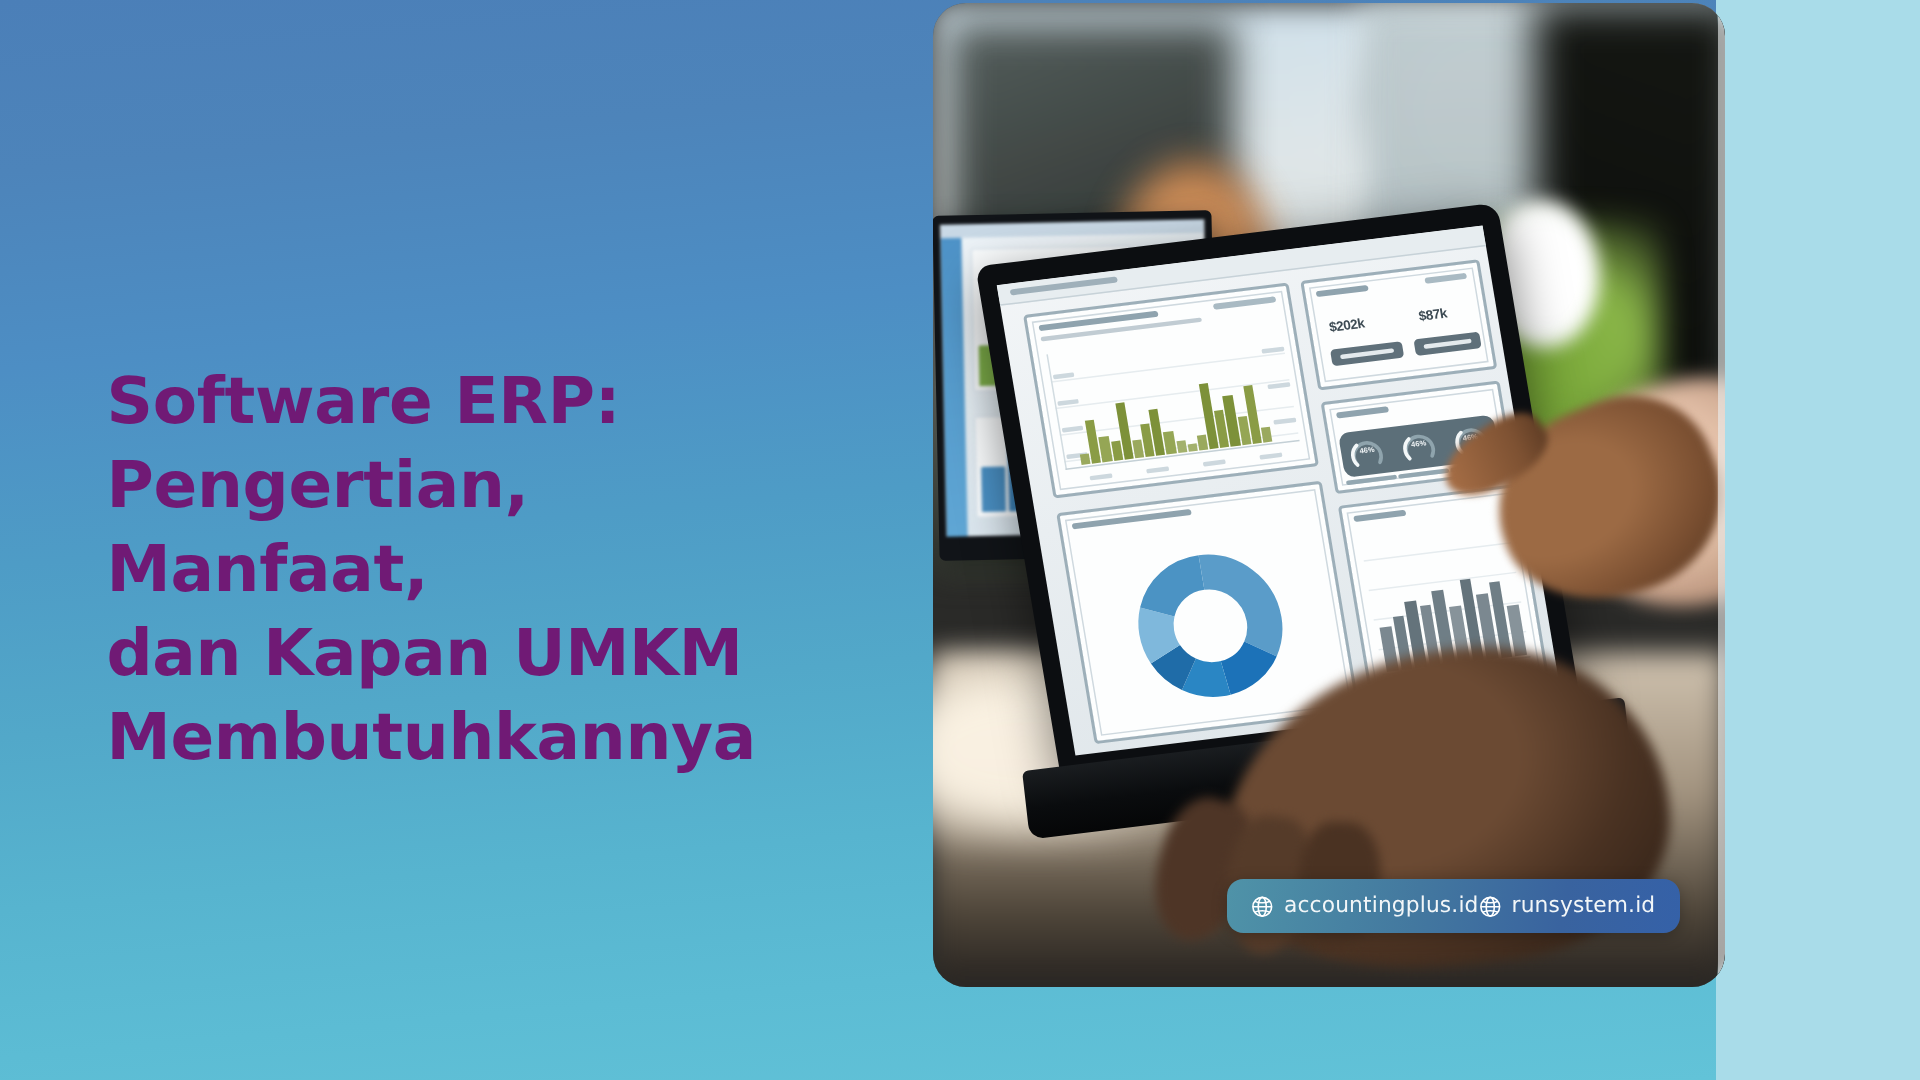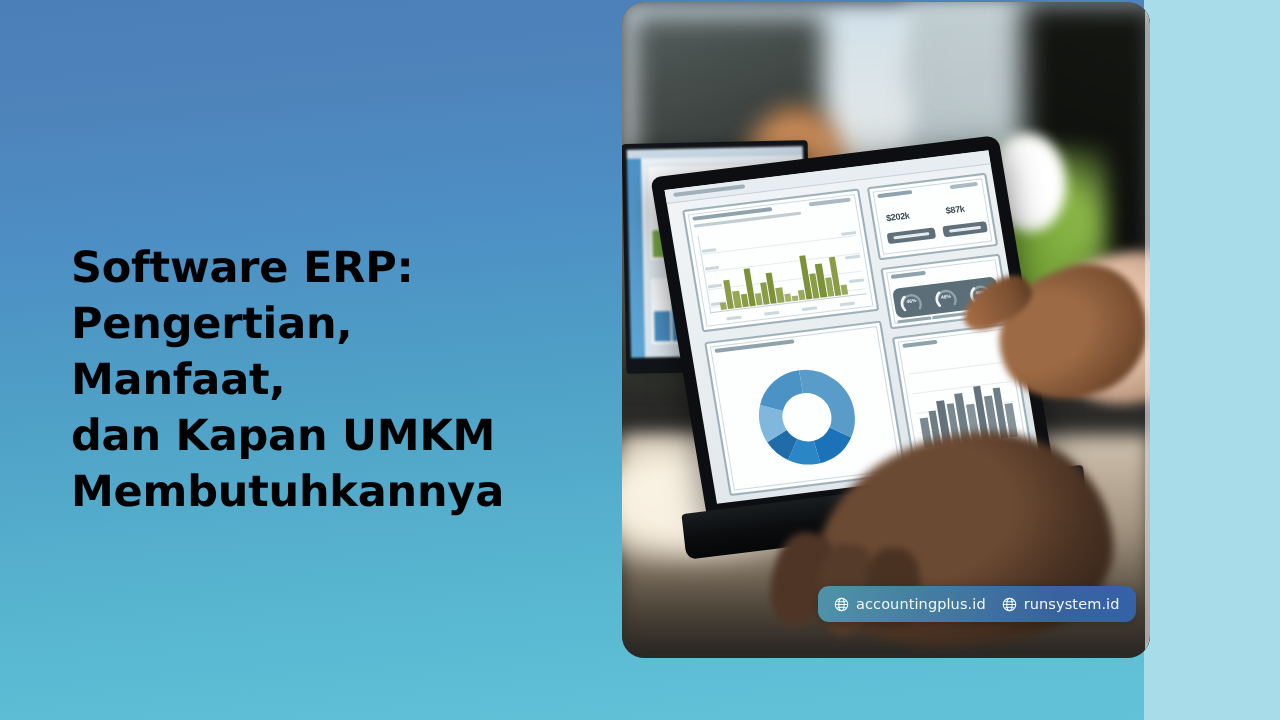--- a/index.html
+++ b/index.html
@@ -36,21 +36,21 @@
         #57b4cf 74%,
         #5cbcd4 86%,
         #62c3d8 100%);
   }
 
   
   .headline {
     position:absolute;
     left:71px; top:240px;
     width:500px;
-    color:#000000;
+    color:#701a75;
     font-size:43px;
     line-height:56px;
     font-weight:700;
     letter-spacing:-0.2px;
     font-family:"DejaVu Sans", sans-serif;
     white-space:pre-line;
     text-rendering:geometricPrecision;
   }
 
   
@@ -316,21 +316,21 @@
   .glass {
     position:absolute; left:523px; top:0; width:160px; height:656px;
     background:linear-gradient(90deg, rgba(236,238,238,.62) 0%, rgba(226,229,229,.72) 40%, rgba(210,214,214,.76) 100%);
     backdrop-filter:blur(2px);
   }
 
   
   .badge {
     position:absolute; left:818px; top:586px;
     height:36px; padding:0 16px;
-    display:flex; align-items:center; gap:16px;
+    display:flex; align-items:center; gap:0;
     border-radius:11px;
     background:linear-gradient(100deg,#4f93a8 0%, #43789f 42%, #39639f 74%, #3561a8 100%);
     box-shadow:0 2px 10px rgba(0,0,0,.25);
   }
   .badge-item { display:flex; align-items:center; gap:7px; }
   .badge-item .lbl {
     color:#f2f6f8; font-size:14.5px; font-weight:400;
     font-family:"DejaVu Sans", sans-serif; letter-spacing:.1px;
     white-space:nowrap;
   }

